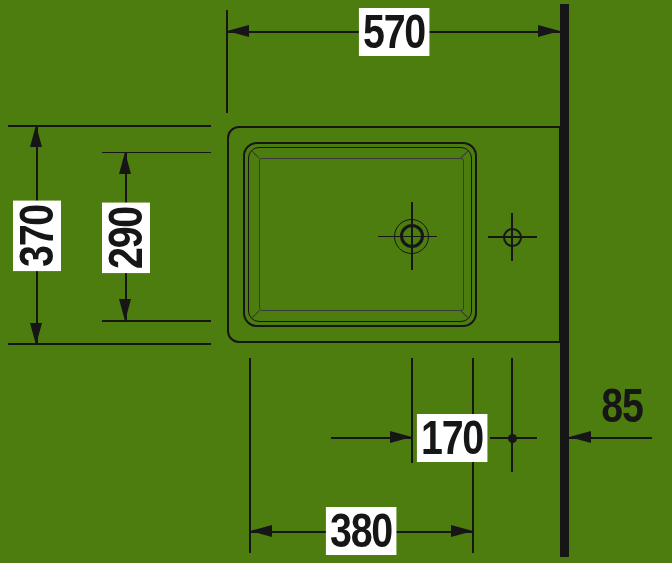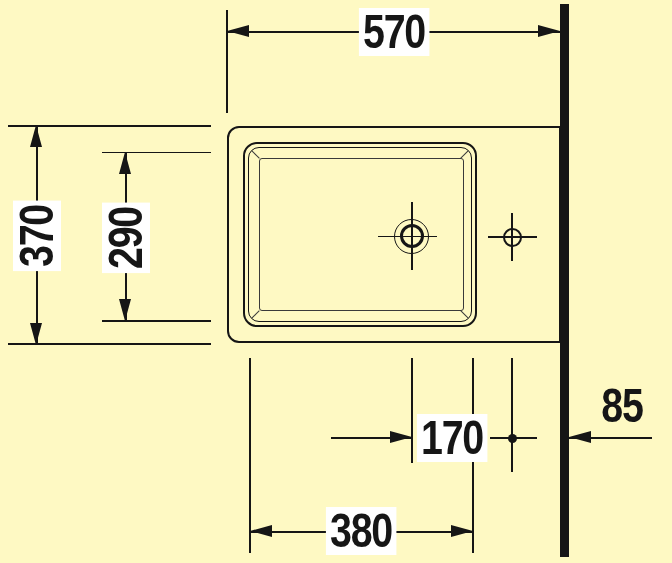--- a/index.html
+++ b/index.html
@@ -1,17 +1,17 @@
 <!DOCTYPE html>
 <html><head>
 <meta charset="utf-8">
 <style>
   html,body { margin:0; padding:0; background:#ffffff; }
   #drawing {
-    position:relative; width:672px; height:563px; background:#fef9c3;
+    position:relative; width:672px; height:563px; background:#4d7c0f;
     font-family:"Liberation Sans","DejaVu Sans",sans-serif; overflow:hidden;
   }
   .abs { position:absolute; }
   
   .wall { background:#161616; }
   .outline { border:2.2px solid #161616; border-radius:12px 0 0 12px; box-sizing:border-box; }
   .rim1 { border:2px solid #161616; border-radius:14px; box-sizing:border-box; }
   .rim2 { border:1.6px solid #161616; border-radius:11px; box-sizing:border-box; }
   .slope { border:1.2px solid #3a3a3a; border-radius:3px; box-sizing:border-box; }
   .tick { width:11px; height:1.2px; background:#3a3a3a; }

